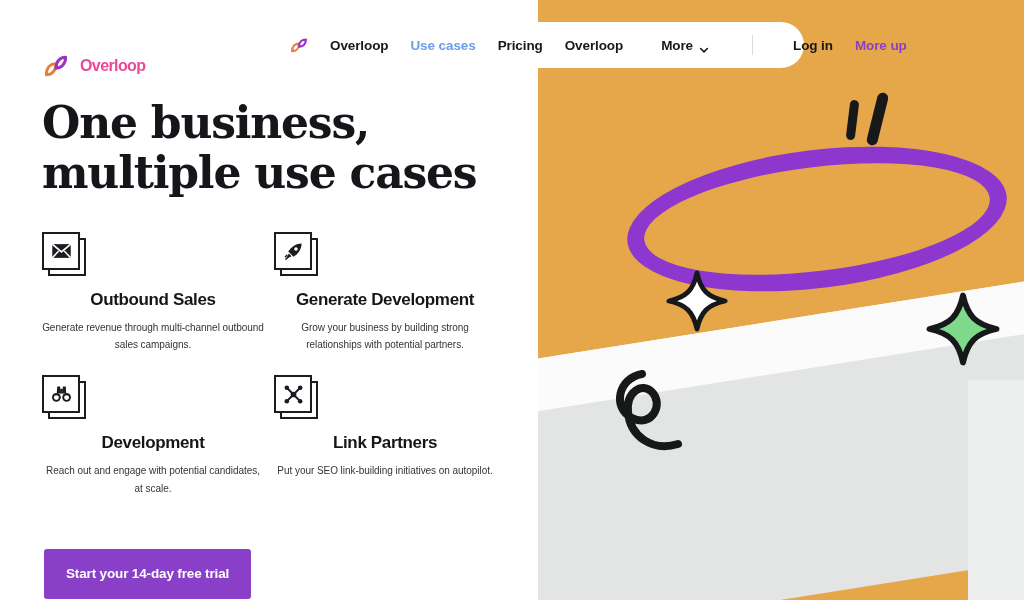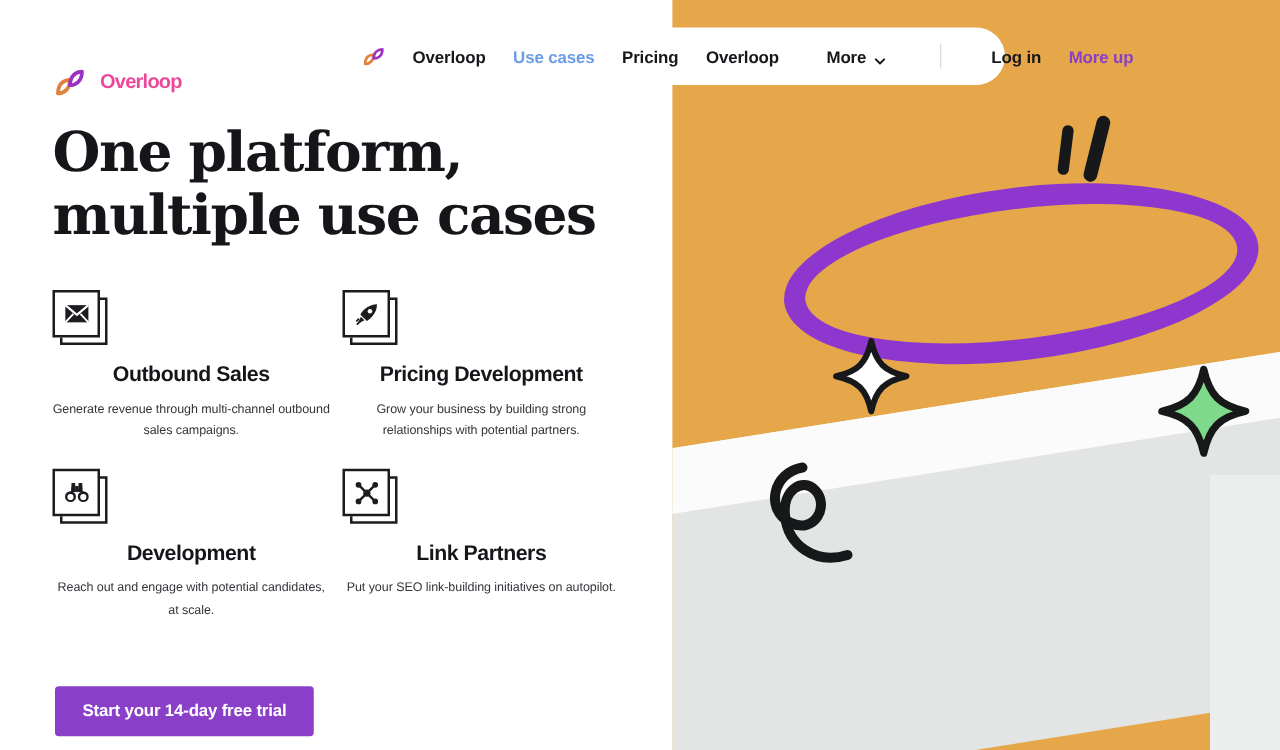--- a/index.html
+++ b/index.html
@@ -100,21 +100,21 @@
     font-size:17px; font-weight:700; color:#15161a;
     letter-spacing:-0.35px; margin-bottom:9px;
   }
   .feat-desc {
     font-size:10px; line-height:1.72; color:#33353a; letter-spacing:-0.05px;
   }
 
   .cta {
     position:absolute; left:44px; top:549px;
     background:#8a3fc8; color:#fff; border:none; border-radius:3px;
-    padding:0 22px; height:40px; line-height:38px;
+    padding:0 22px; height:50px; line-height:38px;
     font-size:13.5px; font-weight:700; letter-spacing:-0.15px;
     cursor:pointer; font-family:"Liberation Sans", sans-serif;
   }
 </style>
 </head>
 <body>
 
 <div class="page">
 
   <div class="hero-panel">
@@ -183,21 +183,21 @@
     <span class="brand-mark">
       <svg width="28" height="28" viewBox="0 0 32 32" aria-hidden="true">
         <path d="M5 26 C5 17.5 10 13.5 16 13.5 C16 21.5 11 26 5 26 Z" fill="none" stroke="#e0823f" stroke-width="3.4" stroke-linejoin="round"></path>
         <path d="M27 6 C27 14 22 18.5 16 18.5 C16 10.5 21 6 27 6 Z" fill="none" stroke="#9b32c4" stroke-width="3.4" stroke-linejoin="round"></path>
       </svg>
     </span>
     <span class="brand-name">Overloop</span>
   </div>
 
   <h1 class="headline">
-    <span>One platform,</span><br>
+    <span>One business,</span><br>
     <span>multiple use cases</span>
   </h1>
 
   <div class="features">
 
     <div class="feature">
       <div class="feat-icon-wrap">
         <div class="feat-icon-back"></div>
         <div class="feat-icon-front">
           <svg width="21" height="16" viewBox="0 0 22 17" aria-hidden="true">
@@ -216,21 +216,21 @@
         <div class="feat-icon-back"></div>
         <div class="feat-icon-front">
           <svg width="21" height="21" viewBox="0 0 22 22" aria-hidden="true">
             <path d="M19.5 2.5 C14 2.5 8.5 6 5.5 11 L11 16.5 C16 13.5 19.5 8 19.5 2.5 Z" fill="#1b1c20"></path>
             <circle cx="13.6" cy="8.4" r="1.9" fill="#ffffff"></circle>
             <path d="M6 13 L3.2 18.8 L9 16" fill="#1b1c20"></path>
             <path d="M3 19.2 L5.2 17 M2.6 16.4 L4 15" stroke="#1b1c20" stroke-width="1.5" stroke-linecap="round"></path>
           </svg>
         </div>
       </div>
-      <div class="feat-title">Pricing Development</div>
+      <div class="feat-title">Generate Development</div>
       <div class="feat-desc">Grow your business by building strong relationships with potential partners.</div>
     </div>
 
     <div class="feature">
       <div class="feat-icon-wrap">
         <div class="feat-icon-back"></div>
         <div class="feat-icon-front">
           <svg width="21" height="18" viewBox="0 0 22 19" aria-hidden="true">
             <path d="M6.5 1.5 L9.5 1.5 L10 9 L6 9 Z" fill="#1b1c20"></path>
             <path d="M12.5 1.5 L15.5 1.5 L16 9 L12 9 Z" fill="#1b1c20"></path>

